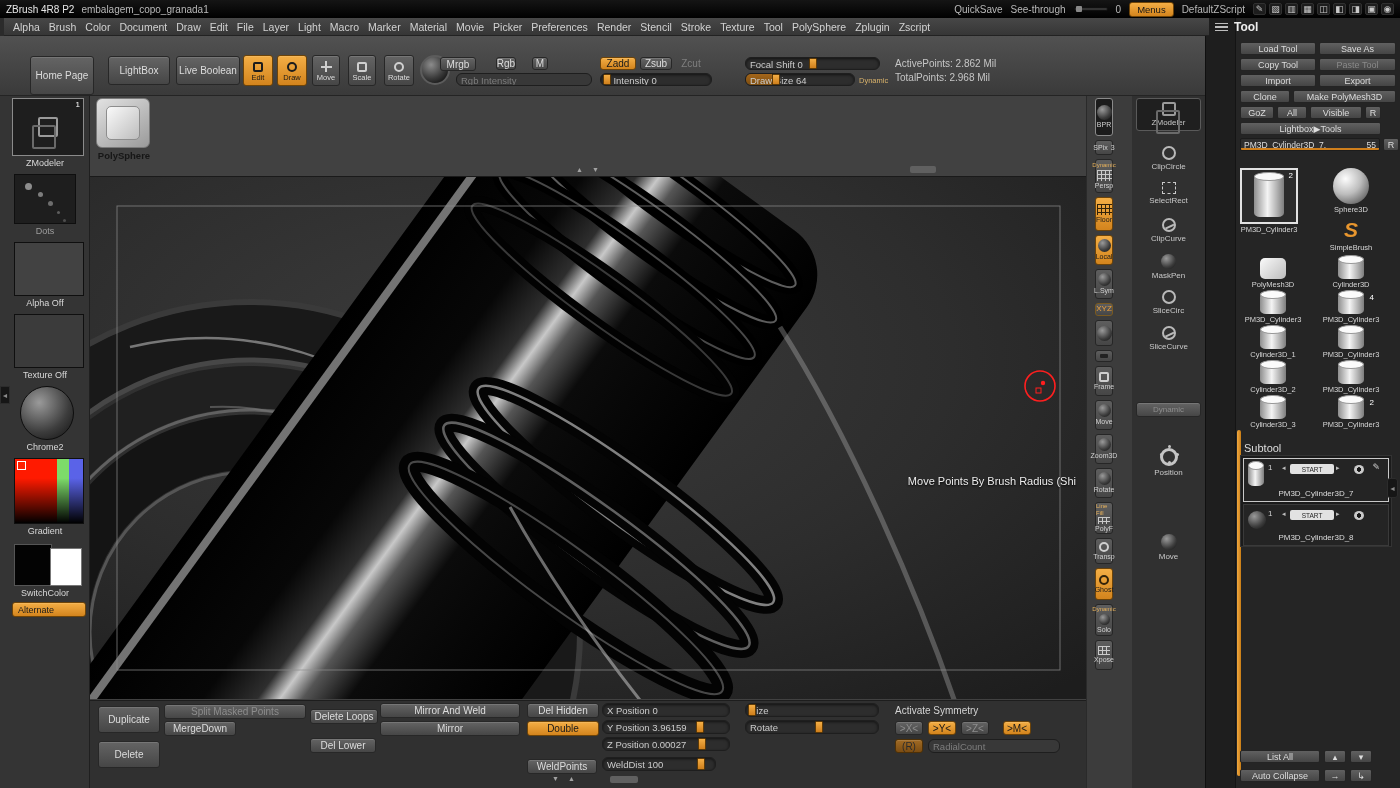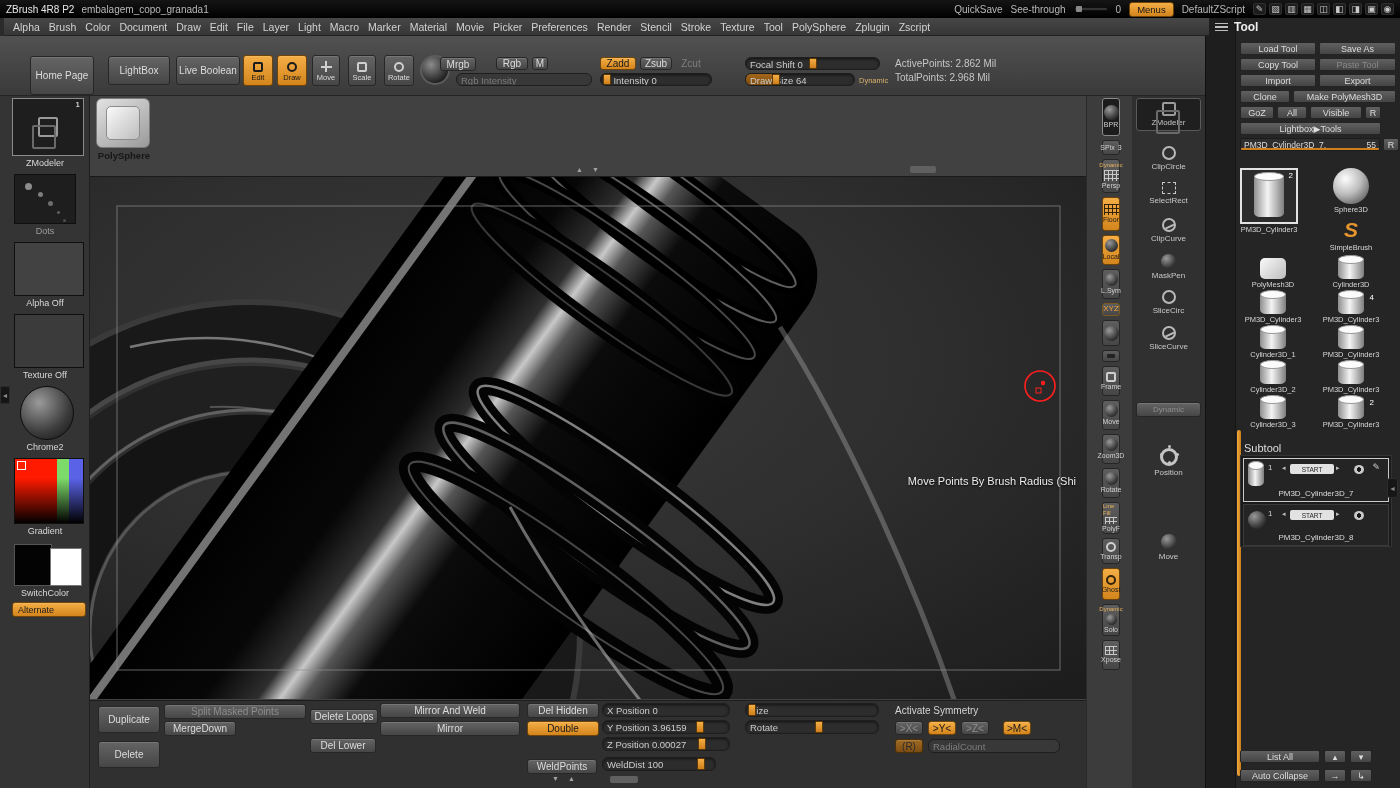--- a/index.html
+++ b/index.html
@@ -74,21 +74,21 @@
 
 .workspace{position:absolute;left:90px;top:96px;width:996px;height:692px;background:#414141}
 .doc{position:absolute;left:0;top:80px;width:996px;height:522px;background:#262626;border-top:1px solid #1a1a1a}
 .hint{position:absolute;right:10px;top:298px;font-size:11px;color:#ececec;text-shadow:0 1px 2px #000;white-space:nowrap}
 .scroll-h{position:absolute;background:#606060;border-radius:2px}
 .mini-arrows{position:absolute;font-size:7px;color:#a2a2a2;letter-spacing:2px}
 
 .bottom{position:absolute;left:0;top:604px;width:996px;height:88px;background:#303030;border-top:1px solid #1d1d1d}
 
 .shelf{position:absolute;left:1086px;top:96px;width:46px;height:692px;background:#3c3c3c;border-left:1px solid #2a2a2a}
-.shelf-btn{position:absolute;left:15px;width:18px;display:flex;flex-direction:column;align-items:center;
+.shelf-btn{position:absolute;left:8px;width:18px;display:flex;flex-direction:column;align-items:center;
   justify-content:center;gap:1px;background:linear-gradient(#5e5e5e,#464646);border:1px solid #262626;
   border-radius:3px;color:#d2d2d2;font-size:7px;line-height:1.1}
 .shelf-btn.orange{background:linear-gradient(#f4ae45,#d3841d);color:#1a1a1a;border-color:#6e4408}
 .shelf-btn .sub{font-size:6px;color:#e9b35c}
 .grid-ic{width:15px;height:11px;background:
   repeating-linear-gradient(90deg,#c9c9c9 0 1px,transparent 1px 4px),
   repeating-linear-gradient(#c9c9c9 0 1px,transparent 1px 4px)}
 .grid-ic.dk{background:
   repeating-linear-gradient(90deg,#33230a 0 1px,transparent 1px 4px),
   repeating-linear-gradient(#33230a 0 1px,transparent 1px 4px)}
@@ -220,21 +220,21 @@
       <span>Scale</span>
     </div>
     <div class="btn tool-toggle" style="left:384px;top:19px;width:30px;height:31px">
       <span class="ic-ci"></span>
       <span>Rotate</span>
     </div>
 
     <div class="orb" style="left:420px;top:19px"></div>
 
     <div class="btn" style="left:440px;top:21px;width:36px;height:14px">Mrgb</div>
-    <div class="btn" style="left:496px;top:21px;width:32px;height:13px">Rgb</div>
+    <div class="btn" style="left:496px;top:21px;width:20px;height:13px">Rgb</div>
     <div class="btn" style="left:532px;top:21px;width:16px;height:13px">M</div>
     <div class="sld disabled" style="left:456px;top:37px;width:136px;height:13px">
       <span class="txt">Rgb Intensity</span>
     </div>
 
     <div class="btn orange" style="left:600px;top:21px;width:36px;height:13px">Zadd</div>
     <div class="btn" style="left:640px;top:21px;width:32px;height:13px">Zsub</div>
     <div class="btn ghosted" style="left:676px;top:21px;width:30px;height:13px">Zcut</div>
     <div class="sld" style="left:600px;top:37px;width:112px;height:13px">
       <span class="txt">Z Intensity 0</span>

